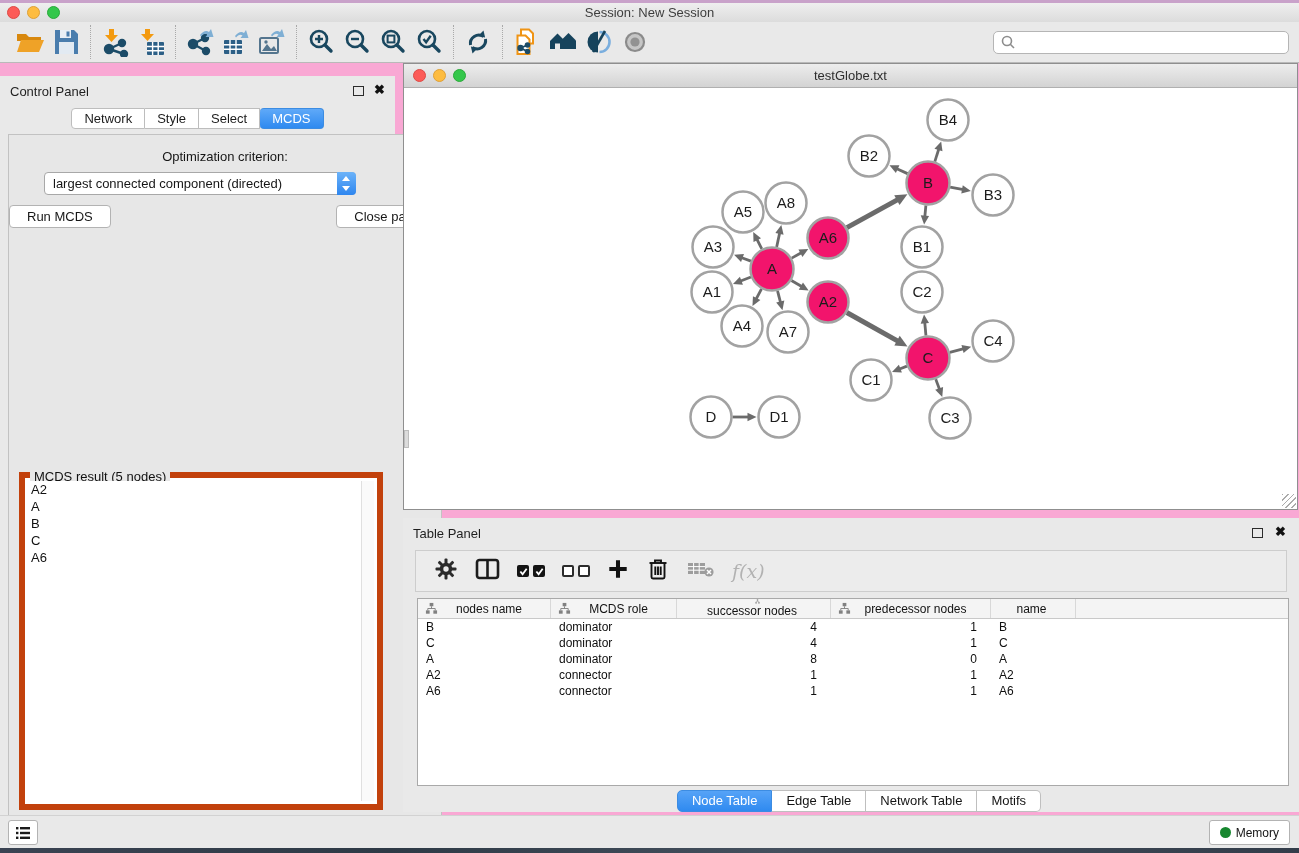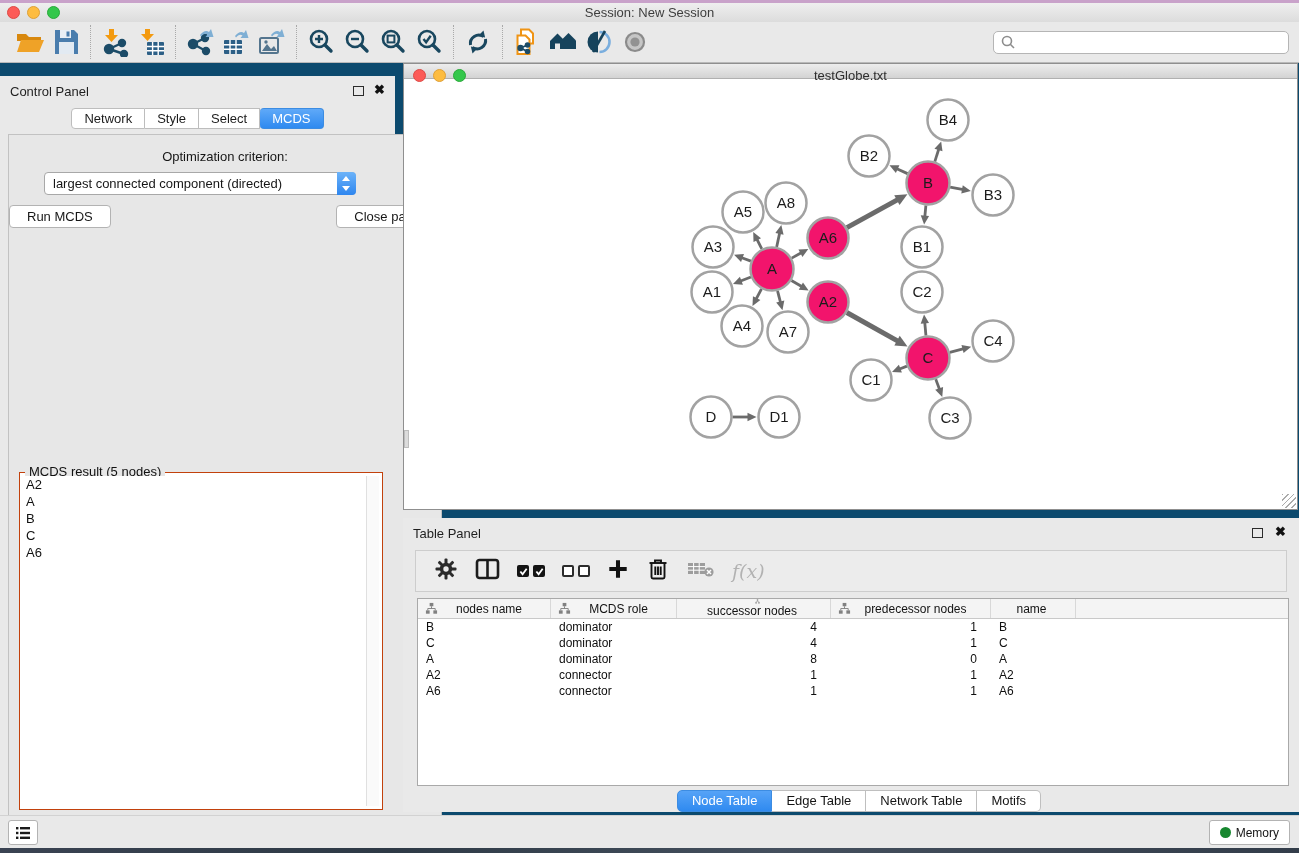--- a/index.html
+++ b/index.html
@@ -1,18 +1,18 @@
 <!DOCTYPE html>
 <html><head>
 <meta charset="utf-8">
 <style>
   * { margin:0; padding:0; box-sizing:border-box; }
   html,body { width:1299px; height:853px; overflow:hidden; }
   body { font-family:"Liberation Sans", sans-serif; background:#e9e9e9; position:relative; }
-  .app { position:absolute; inset:0; background:#0c4a6e; }
+  .app { position:absolute; inset:0; background:#f9a8d4; }
 
   
   .top-strip { position:absolute; left:0; top:0; width:1299px; height:3px; background:#c9a2ca; }
   .titlebar { position:absolute; left:0; top:3px; width:1299px; height:19px;
     background:linear-gradient(#efefef,#dcdcdc); }
   .tl-dots { position:absolute; left:7px; top:3px; display:flex; gap:7px; }
   .dot { width:13px; height:13px; border-radius:50%; }
   .dot.red { background:#fc5b57; border:1px solid #dd4a45; }
   .dot.yellow { background:#fdbc40; border:1px solid #dfa036; }
   .dot.green { background:#34c74b; border:1px solid #2aa93a; }
@@ -45,30 +45,30 @@
     border:1px solid #a8a8a8; border-radius:4px; display:flex; align-items:center; }
   .dropdown .dval { flex:1; font-size:13px; color:#161616; padding-left:8px; white-space:nowrap; overflow:hidden; }
   .stepper { width:19px; height:23px; margin:-1px -1px -1px 0; border-radius:0 4px 4px 0;
     background:linear-gradient(#6cb3f9,#2e86ef); position:relative; }
   .stepper i { position:absolute; left:5px; width:0; height:0; border-left:4.5px solid transparent; border-right:4.5px solid transparent; }
   .stepper .up { top:4px; border-bottom:5px solid #fff; }
   .stepper .dn { bottom:4px; border-top:5px solid #fff; }
   .btn-row { position:absolute; left:0; top:70px; width:100%; display:flex; justify-content:space-between; gap:13px; }
   .mac-btn { font-size:13px; font-family:"Liberation Sans",sans-serif; color:#161616; background:#fff;
     border:1px solid #b3b3b3; border-radius:4px; height:23px; padding:0 17px; }
-  .groupbox { position:absolute; left:10px; top:337px; width:364px; height:338px; border:1px solid #c2410c; background:#fff; }
+  .groupbox { position:absolute; left:10px; top:337px; width:364px; height:338px; border:6px solid #c2410c; background:#fff; }
   .group-legend { position:absolute; left:5px; top:-9px; background:#e7e7e7; padding:0 4px; font-size:13px; color:#111; }
   .listbox { position:absolute; inset:3px 16px 3px 3px; background:#fff; font-size:13px; color:#111; }
   .listbox .li { line-height:17px; padding-left:3px; }
   .scroll-track { position:absolute; top:3px; bottom:3px; right:3px; width:13px; background:#fafafa; border-left:1px solid #e0e0e0; }
 
   
   .network-frame { position:absolute; left:403px; top:63px; width:895px; height:447px;
     border:1px solid #8f8f8f; background:#fff; }
-  .net-titlebar { position:relative; height:15px; background:linear-gradient(#ededed,#d3d3d3); border-bottom:1px solid #b0b0b0; }
+  .net-titlebar { position:relative; height:24px; background:linear-gradient(#ededed,#d3d3d3); border-bottom:1px solid #b0b0b0; }
   .net-titlebar .tl-dots { top:5px; left:9px; }
   .net-title { position:absolute; left:0; right:0; top:4px; text-align:center; font-size:13px; color:#2e2e2e; }
   .net-content { position:absolute; left:0; top:24px; right:0; bottom:0; background:#fff; }
   .left-grip { position:absolute; left:0; top:342px; width:5px; height:18px; background:#dcdcdc; border:1px solid #bdbdbd; }
   .corner-grip { position:absolute; right:1px; bottom:1px; width:14px; height:14px;
     background:repeating-linear-gradient(135deg,#ababab 0 1px,transparent 1px 4px); }
 
   
   .table-panel { position:absolute; left:403px; top:518px; width:896px; height:294px; background:#e9e9e9; }
   .tp-toolbar { position:absolute; left:12px; top:32px; width:872px; height:42px; background:#ececec;

